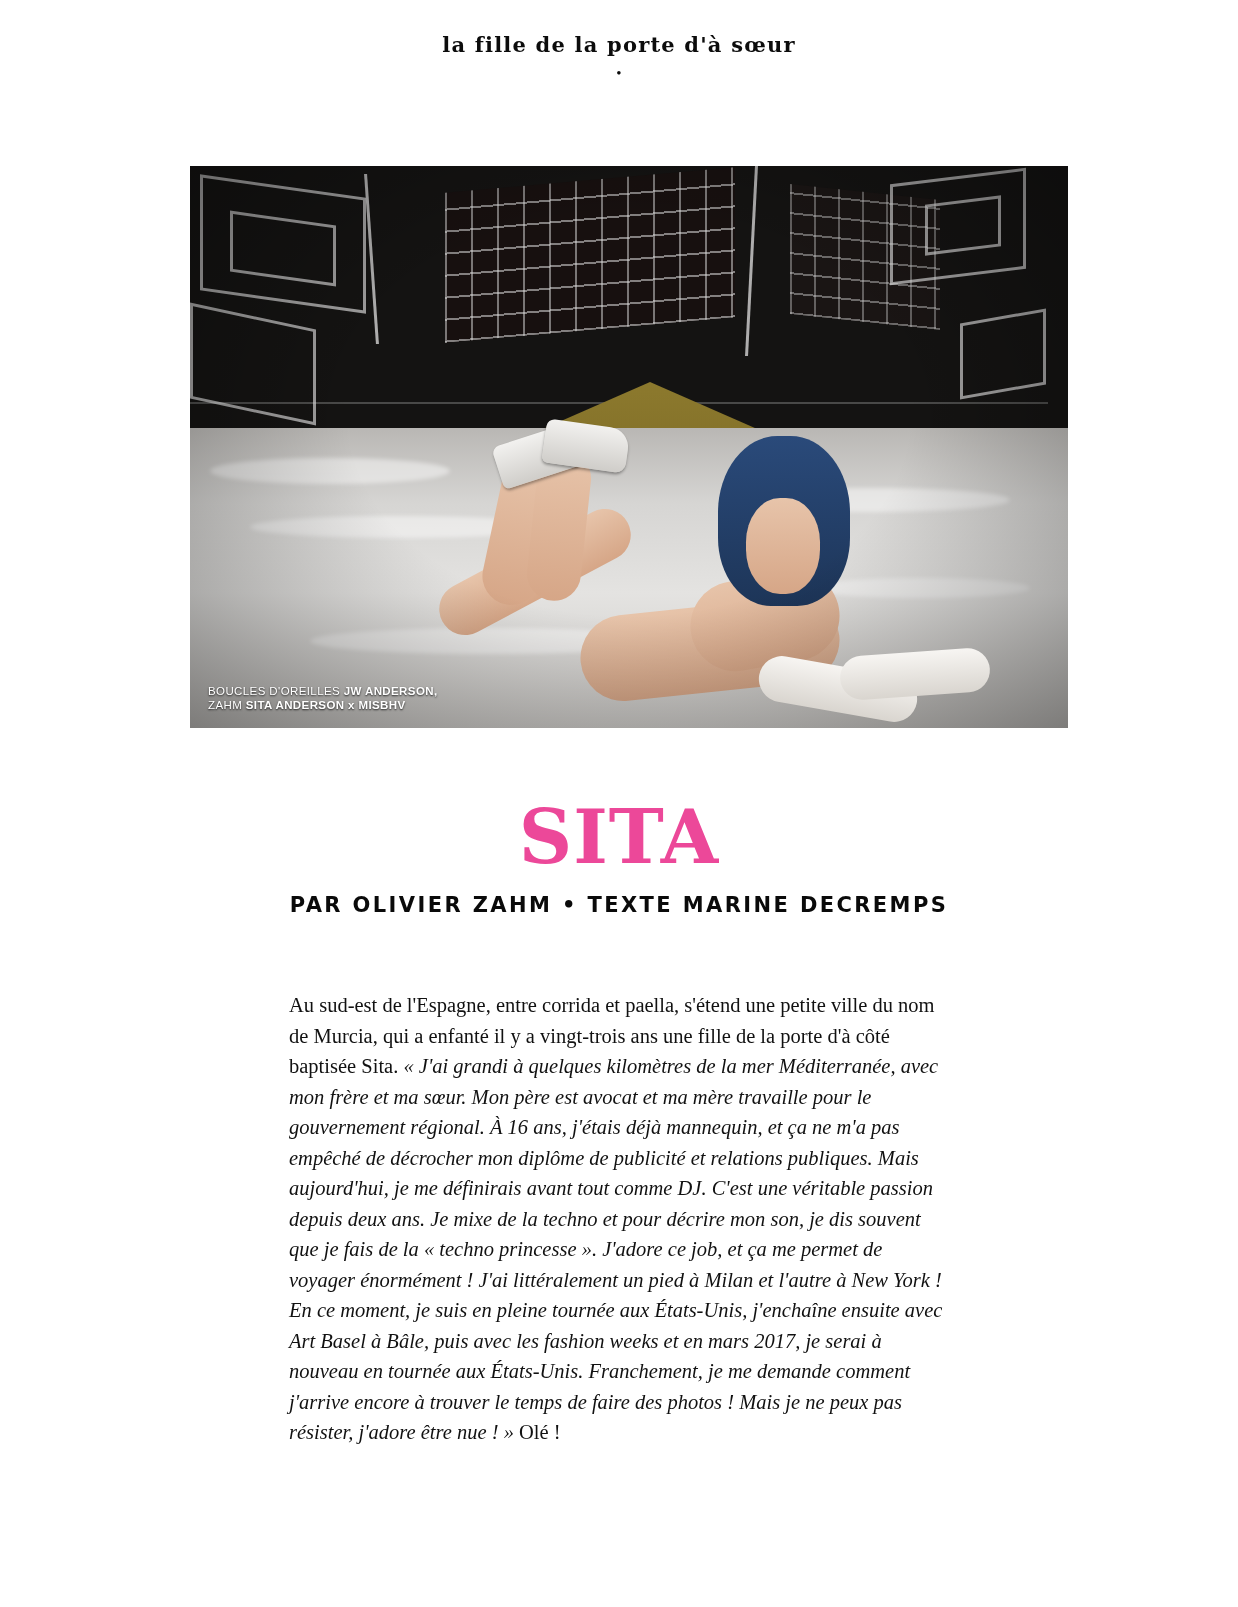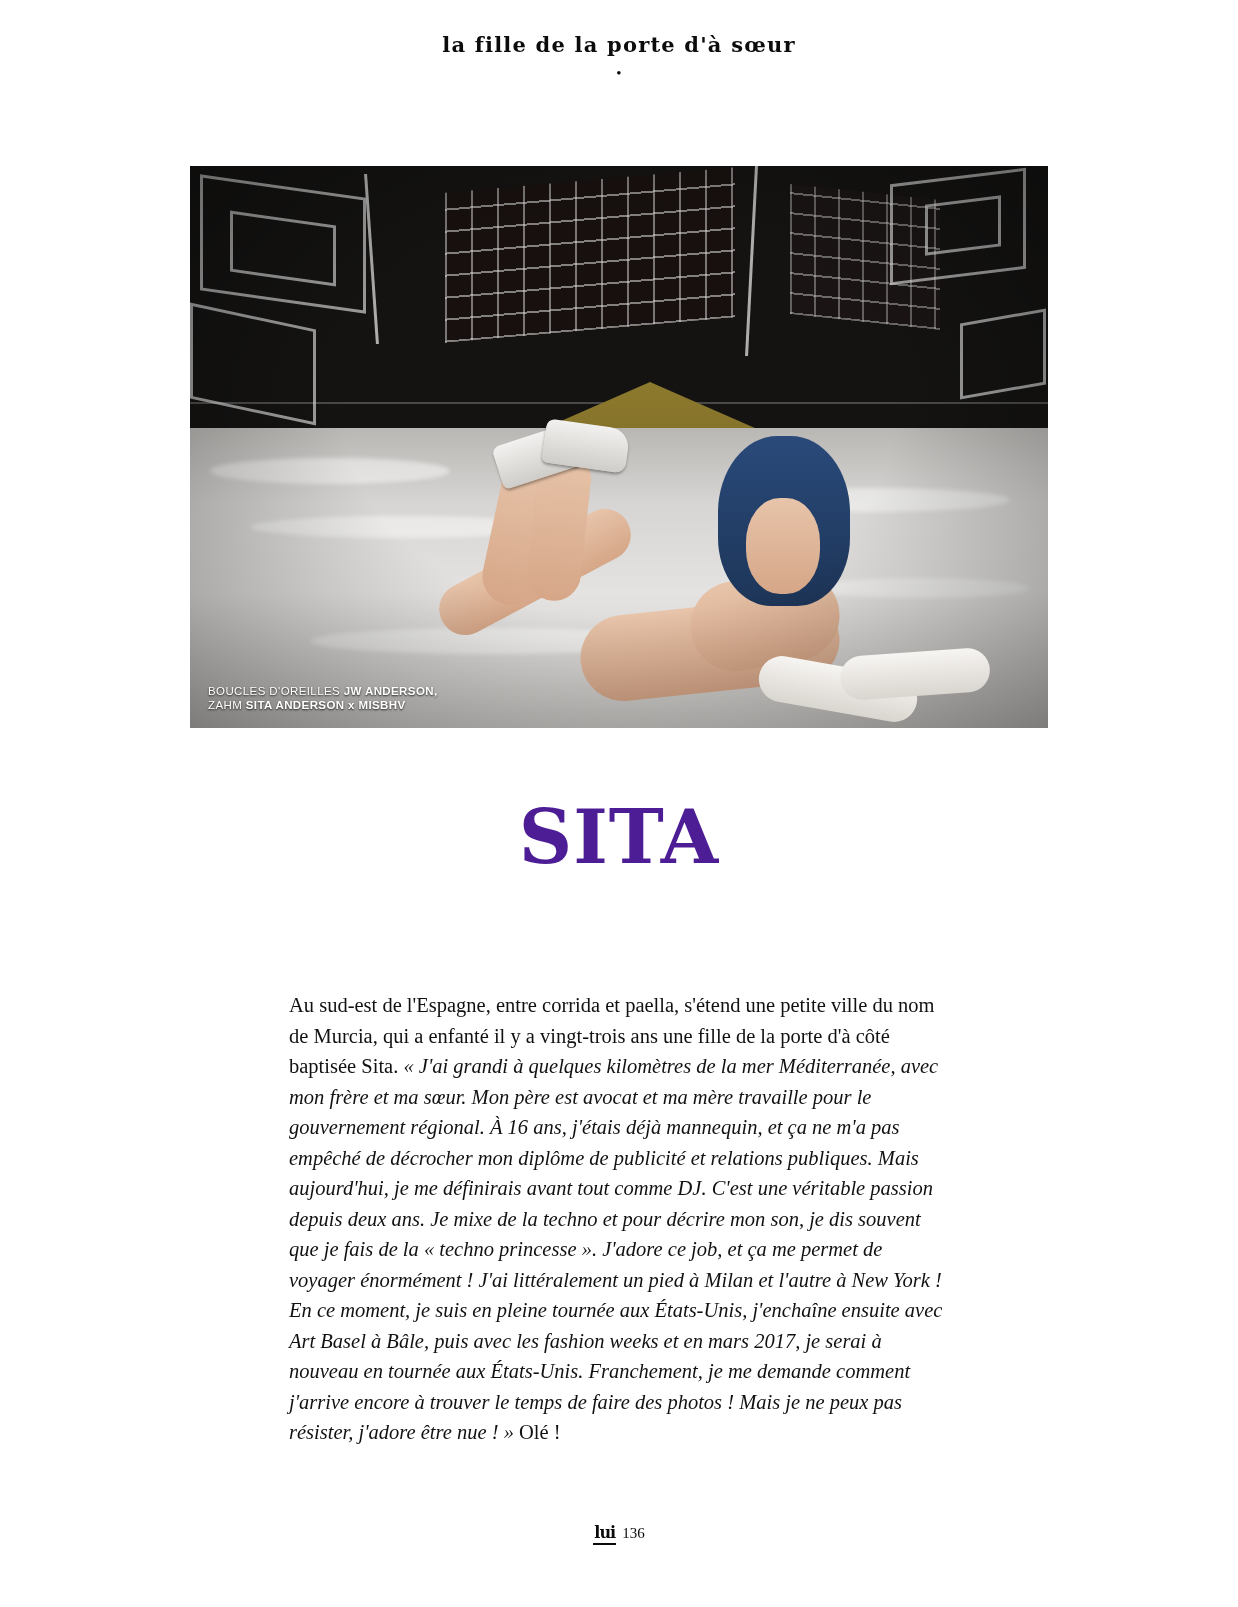--- a/index.html
+++ b/index.html
@@ -49,20 +49,21 @@
 
   
   .photo-frame {
     position: absolute;
     left: 190px;
     top: 166px;
     width: 858px;
     height: 562px;
     overflow: hidden;
     background: #121110;
+    padding-left: 20px;
   }
   .photo-canvas {
     position: absolute;
     inset: 0;
     background:
       linear-gradient(180deg, rgba(0,0,0,0.45) 0%, rgba(0,0,0,0.05) 22%, rgba(0,0,0,0) 45%),
       linear-gradient(90deg, #1b1a18 0%, #2a2724 18%, #3b342c 38%, #2e2a25 62%, #1d1b19 100%);
   }
   
   .wall {
@@ -170,21 +171,21 @@
     position: absolute;
     top: 800px;
     left: 0;
     width: 100%;
     text-align: center;
     font-family: "DejaVu Serif", serif;
     font-weight: bold;
     font-size: 74px;
     line-height: 74px;
     letter-spacing: 1px;
-    color: #4c1d95;
+    color: #ec4899;
   }
   .byline {
     position: absolute;
     top: 893px;
     left: 0;
     width: 100%;
     text-align: center;
     font-family: "DejaVu Sans", sans-serif;
     font-weight: bold;
     font-size: 21px;
@@ -288,22 +289,20 @@
       <div class="vignette"></div>
     </div>
 
     <div class="photo-credit">
       <div><span>BOUCLES D'OREILLES </span><b>JW ANDERSON,</b></div>
       <div><span>ZAHM </span><b>SITA ANDERSON x MISBHV</b></div>
     </div>
   </div>
 
   <div class="headline">SITA</div>
+  <div class="byline">PAR OLIVIER ZAHM • TEXTE MARINE DECREMPS</div>
 
   <div class="body-copy">
     <span class="lead">Au sud-est de l'Espagne, entre corrida et paella, s'étend une petite ville du nom de Murcia, qui a enfanté il y a vingt-trois ans une fille de la porte d'à côté baptisée Sita. </span><span class="quote">« J'ai grandi à quelques kilomètres de la mer Méditerranée, avec mon frère et ma sœur. Mon père est avocat et ma mère travaille pour le gouvernement régional. À 16 ans, j'étais déjà mannequin, et ça ne m'a pas empêché de décrocher mon diplôme de publicité et relations publiques. Mais aujourd'hui, je me définirais avant tout comme DJ. C'est une véritable passion depuis deux ans. Je mixe de la techno et pour décrire mon son, je dis souvent que je fais de la « techno princesse ». J'adore ce job, et ça me permet de voyager énormément ! J'ai littéralement un pied à Milan et l'autre à New York ! En ce moment, je suis en pleine tournée aux États-Unis, j'enchaîne ensuite avec Art Basel à Bâle, puis avec les fashion weeks et en mars 2017, je serai à nouveau en tournée aux États-Unis. Franchement, je me demande comment j'arrive encore à trouver le temps de faire des photos ! Mais je ne peux pas résister, j'adore être nue ! » </span><span class="lead">Olé !</span>
   </div>
 
-  <div class="footer">
-    <span class="logo">lui</span><span class="folio">136</span>
-  </div>
 
 </div>
 
 </body></html>

